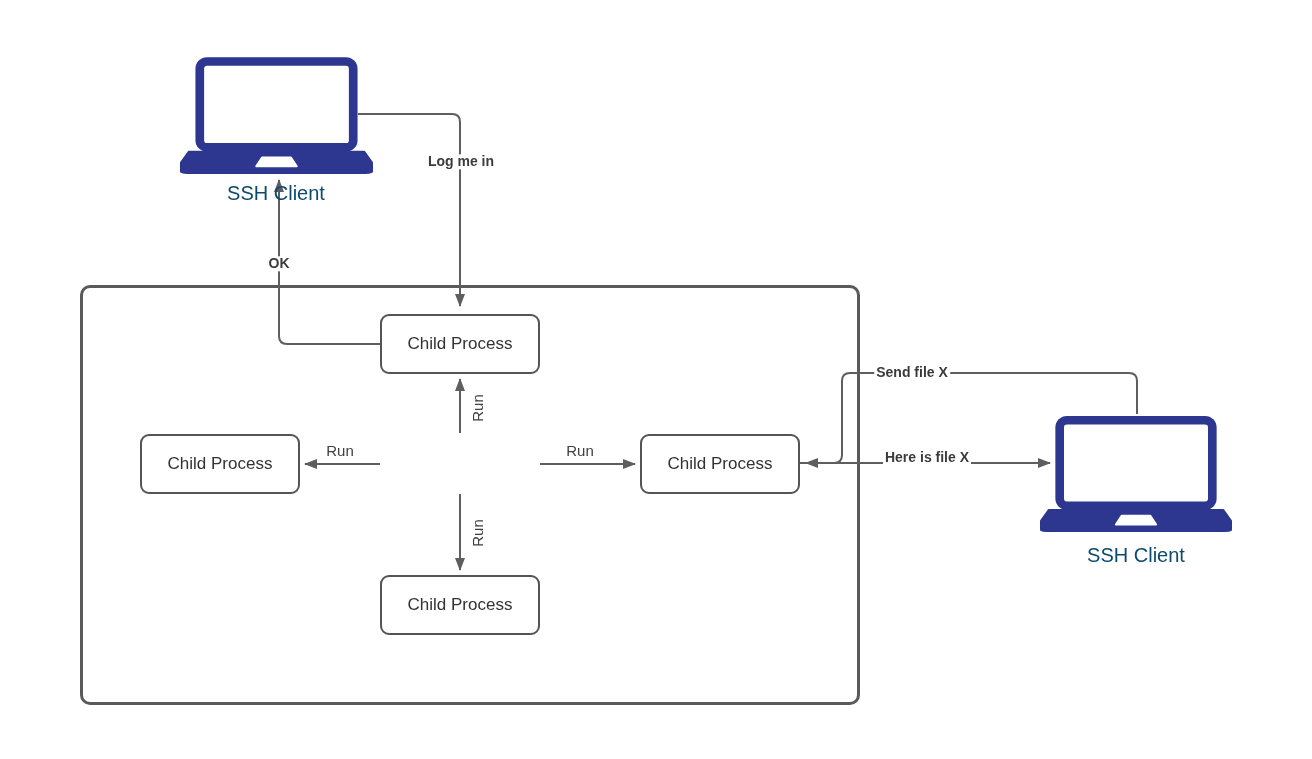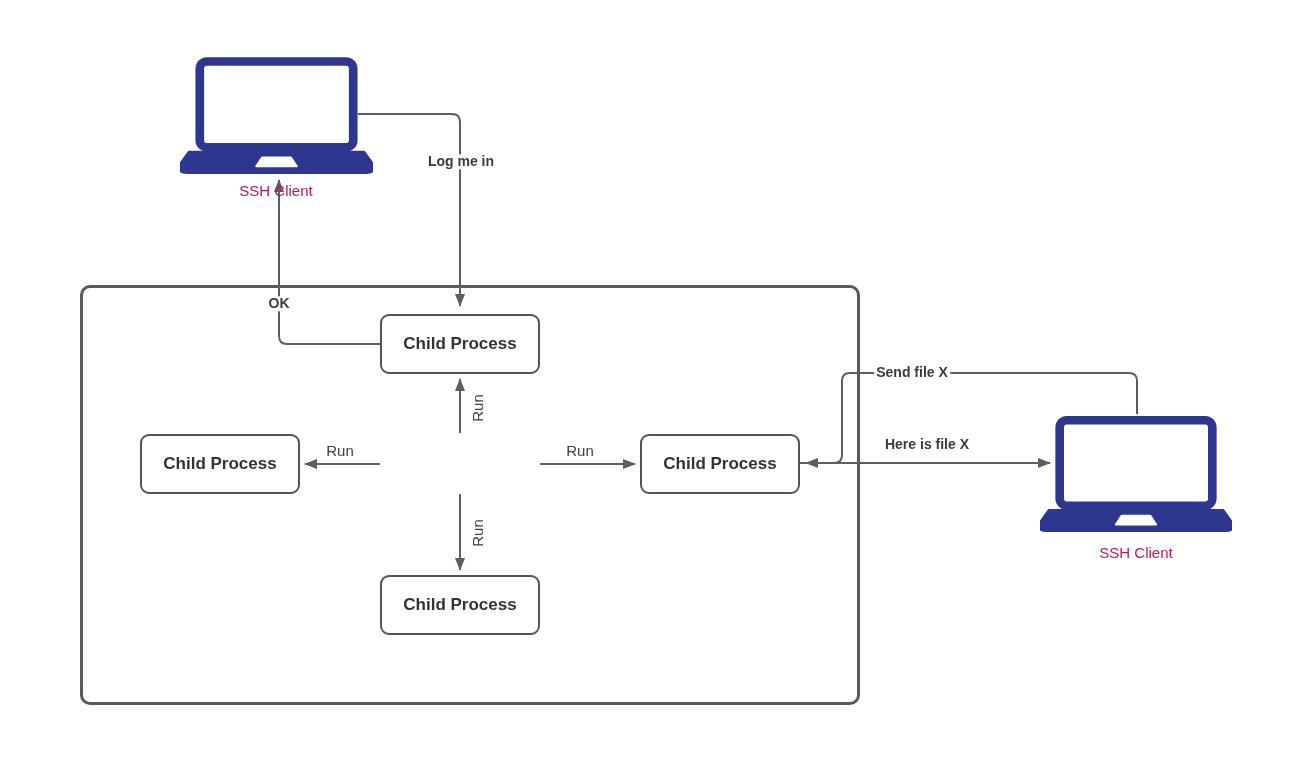--- a/index.html
+++ b/index.html
@@ -30,21 +30,21 @@
     z-index: 1;
   }
   .node {
     position: absolute;
     background: #ffffff;
     border: 2.5px solid #545454;
     border-radius: 9px;
     display: flex;
     align-items: center;
     justify-content: center;
-    font-weight: bold;
+    font-weight: normal;
     font-size: 17px;
     color: #333333;
     z-index: 3;
     box-sizing: border-box;
     white-space: nowrap;
   }
   .edge-label {
     position: absolute;
     background: #ffffff;
     font-weight: bold;
@@ -61,22 +61,22 @@
     font-size: 15px;
     color: #404040;
     background: transparent;
   }
   .edge-label.vert {
     transform: translate(-50%, -50%) rotate(-90deg);
     background: transparent;
   }
   .caption {
     position: absolute;
-    font-size: 15px;
-    color: #be185d;
+    font-size: 20px;
+    color: #0c4a6e;
     z-index: 4;
     transform: translateX(-50%);
     white-space: nowrap;
   }
   .laptop {
     position: absolute;
     z-index: 3;
   }
 </style>
 </head>
@@ -119,21 +119,21 @@
 
   <svg class="laptop" style="left:1040px; top:414px;" width="192" height="121" viewBox="0 0 200 126">
     <rect x="16" y="2" width="168" height="98" rx="12" fill="#2d378f"></rect>
     <rect x="25" y="11" width="150" height="80" rx="3" fill="#ffffff"></rect>
     <path d="M9 100 H191 L201 114 Q203 122 193 122 H7 Q-3 122 -1 114 Z" fill="#2d378f" stroke="#2d378f" stroke-width="2" stroke-linejoin="round"></path>
     <path d="M85 106 H115 L121 115 H79 Z" fill="#ffffff" stroke="#ffffff" stroke-width="2" stroke-linejoin="round"></path>
   </svg>
   <span class="caption" style="left:1136px; top:544px;">SSH Client</span>
 
   <span class="edge-label" style="left:461px; top:162px;text-align:center;">Log me in</span>
-  <span class="edge-label" style="left:279px; top:264px;margin-top:40px;">OK</span>
+  <span class="edge-label" style="left:279px; top:264px;">OK</span>
   <span class="edge-label plain vert" style="left:478px; top:408px;">Run</span>
   <span class="edge-label plain vert" style="left:478px; top:533px;">Run</span>
   <span class="edge-label plain" style="left:340px; top:451px;">Run</span>
   <span class="edge-label plain" style="left:580px; top:451px;">Run</span>
   <span class="edge-label" style="left:912px; top:373px;">Send file X</span>
-  <span class="edge-label" style="left:927px; top:445px;">Here is file X</span>
+  <span class="edge-label" style="left:927px; top:458px;">Here is file X</span>
 
 </div>
 
 </body></html>

